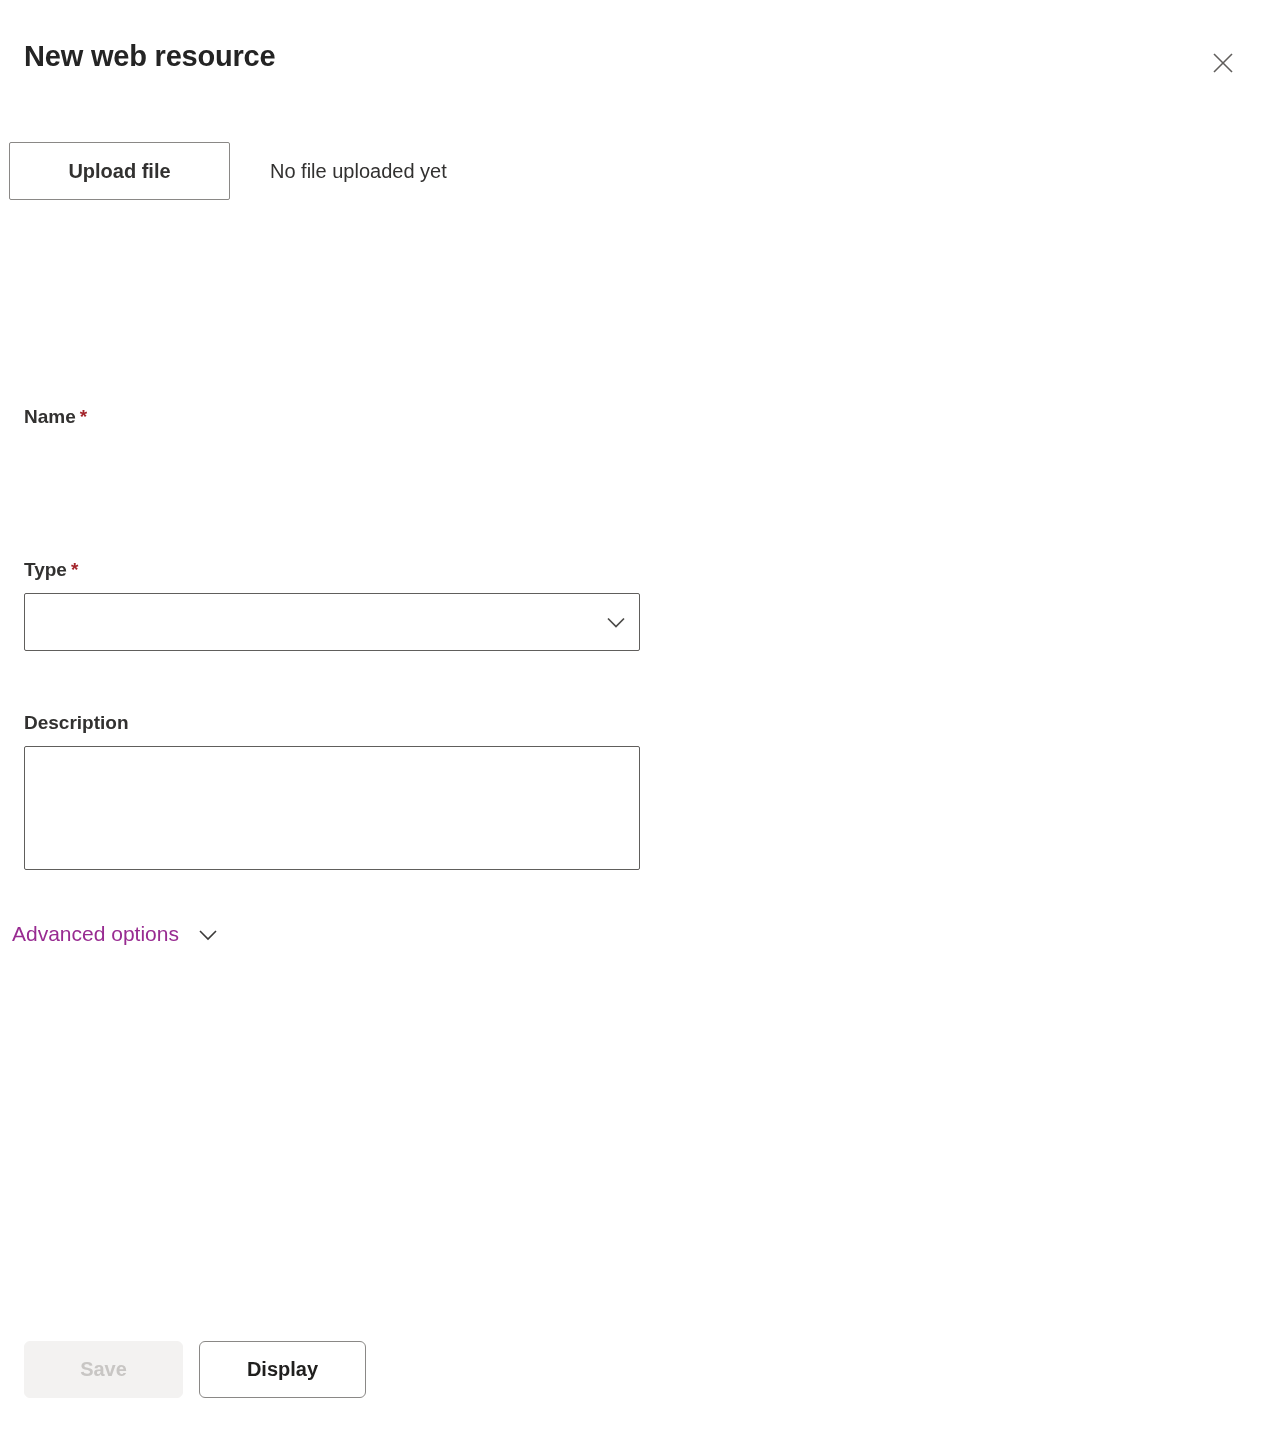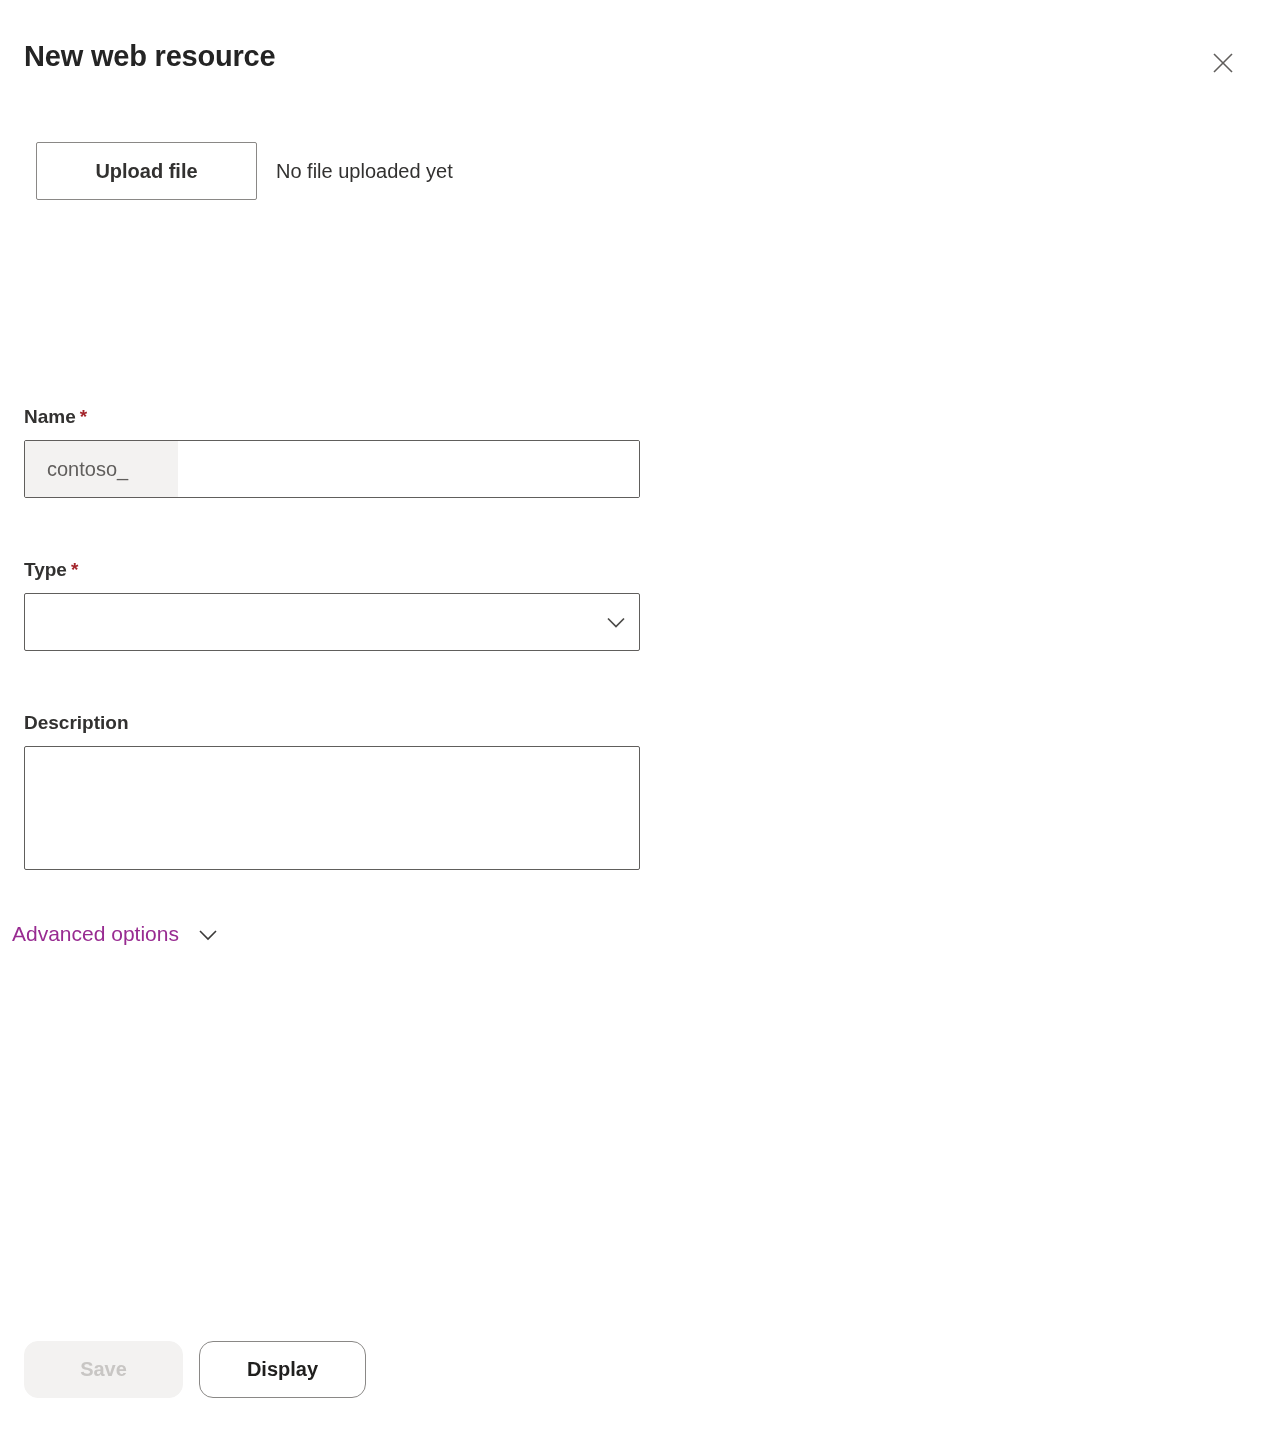--- a/index.html
+++ b/index.html
@@ -56,21 +56,21 @@
     background: transparent;
     border: none;
     padding: 0;
     cursor: pointer;
   }
   .close-button svg { display: block; }
 
   
   .upload-row {
     position: absolute;
-    left: 36px;
+    left: 9px;
     top: 142px;
     display: flex;
     align-items: center;
   }
   .upload-btn {
     width: 221px;
     height: 58px;
     box-sizing: border-box;
     background: #ffffff;
     border: 1px solid #8a8886;
@@ -79,21 +79,21 @@
     font-size: 20px;
     font-weight: 600;
     color: #323130;
     cursor: pointer;
     display: flex;
     align-items: center;
     justify-content: center;
     padding: 0;
   }
   .upload-status {
-    margin-left: 19px;
+    margin-left: 40px;
     font-size: 20px;
     font-weight: 400;
     color: #323130;
     white-space: nowrap;
   }
 
   
   .field {
     position: absolute;
     left: 24px;
@@ -236,21 +236,21 @@
   .panel-footer {
     position: absolute;
     left: 24px;
     top: 1341px;
     display: flex;
     align-items: center;
   }
   .btn {
     height: 57px;
     box-sizing: border-box;
-    border-radius: 14px;
+    border-radius: 6px;
     font-family: inherit;
     font-size: 20px;
     font-weight: 600;
     display: flex;
     align-items: center;
     justify-content: center;
     padding: 0;
   }
   .btn-save {
     width: 159px;
@@ -289,24 +289,20 @@
   <div class="upload-row">
     <button class="upload-btn">Upload file</button>
     <span class="upload-status">No file uploaded yet</span>
   </div>
 
 
   <div class="field" style="top:404px;">
     <label class="field-label">
       <span>Name</span><span class="req-star">*</span>
     </label>
-    <div class="prefixed">
-      <span class="prefix-addon">contoso_</span>
-      <input type="text" value="" style="">
-    </div>
   </div>
 
   <div class="field" style="top:557px;">
     <label class="field-label">
       <span>Type</span><span class="req-star">*</span>
     </label>
     <div class="dropdown">
       <span class="dropdown-value"></span>
       <span class="dropdown-chevron">
         <svg width="26" height="26" viewBox="0 0 26 26" aria-hidden="true">

